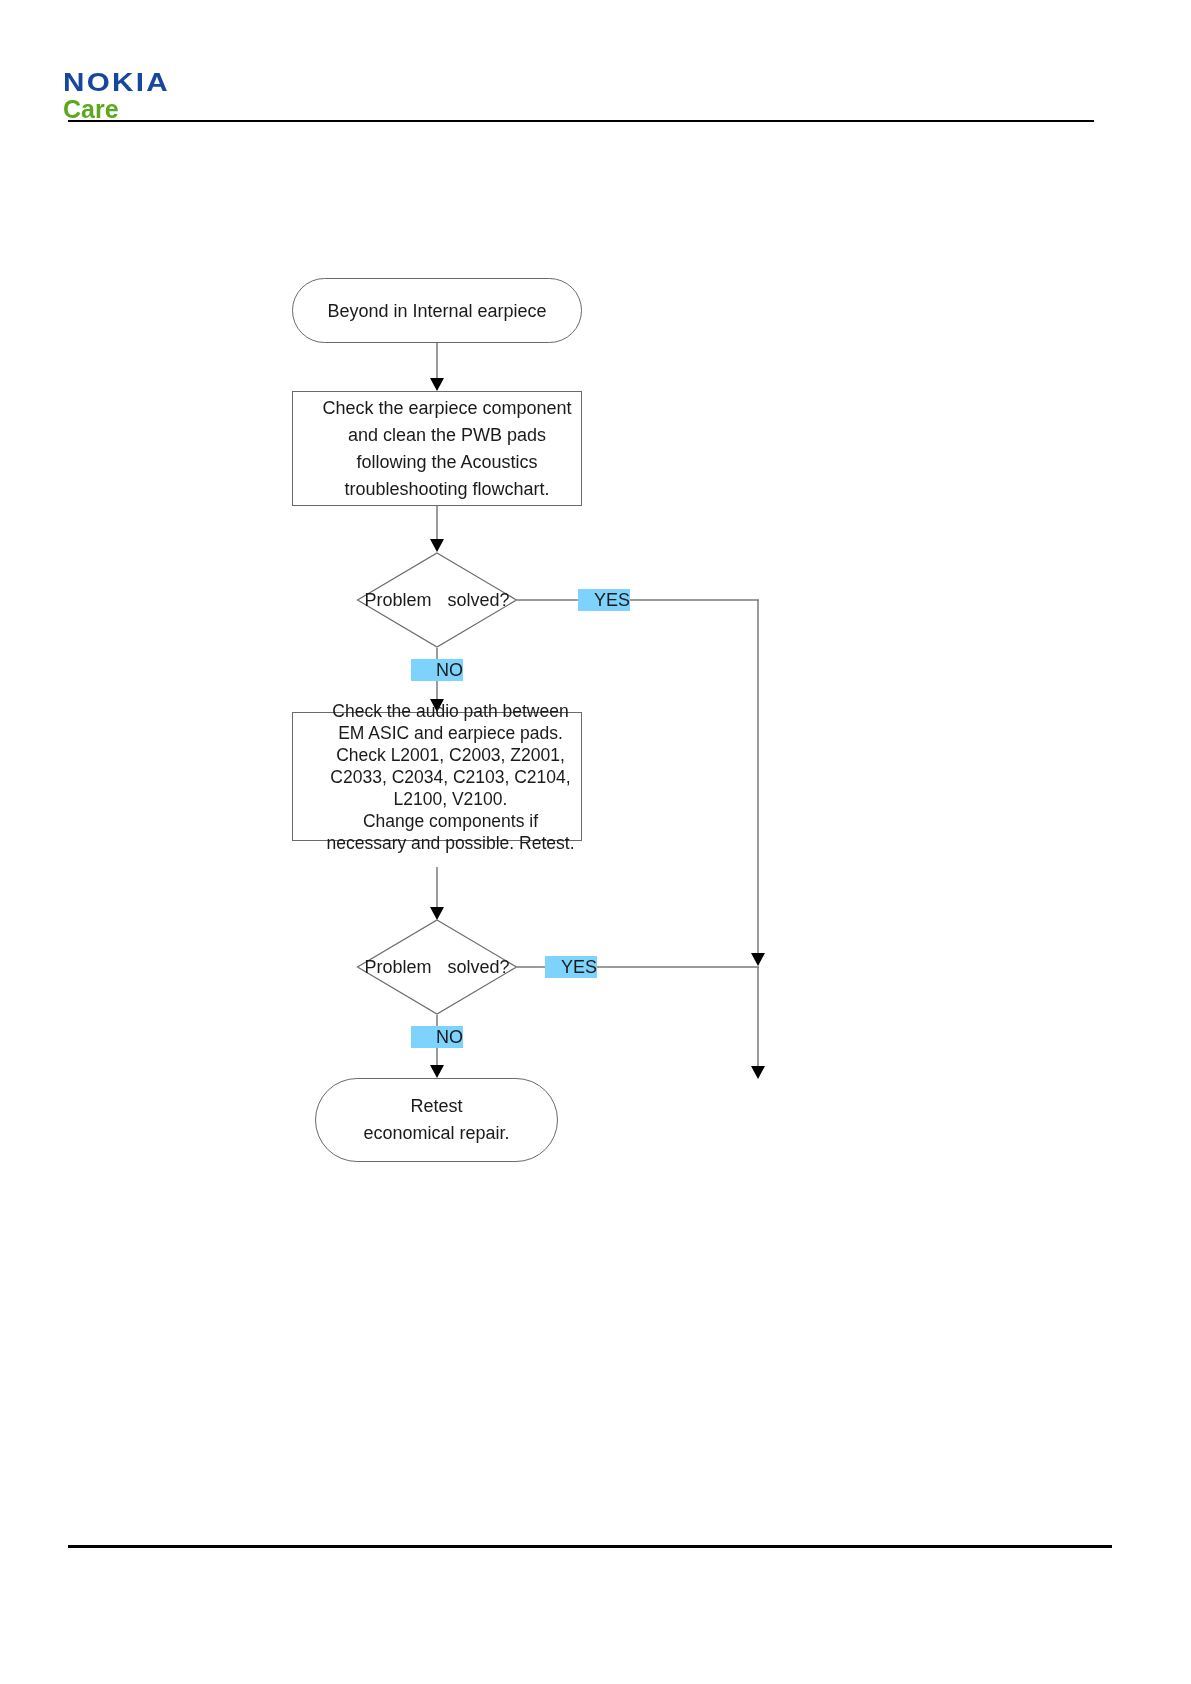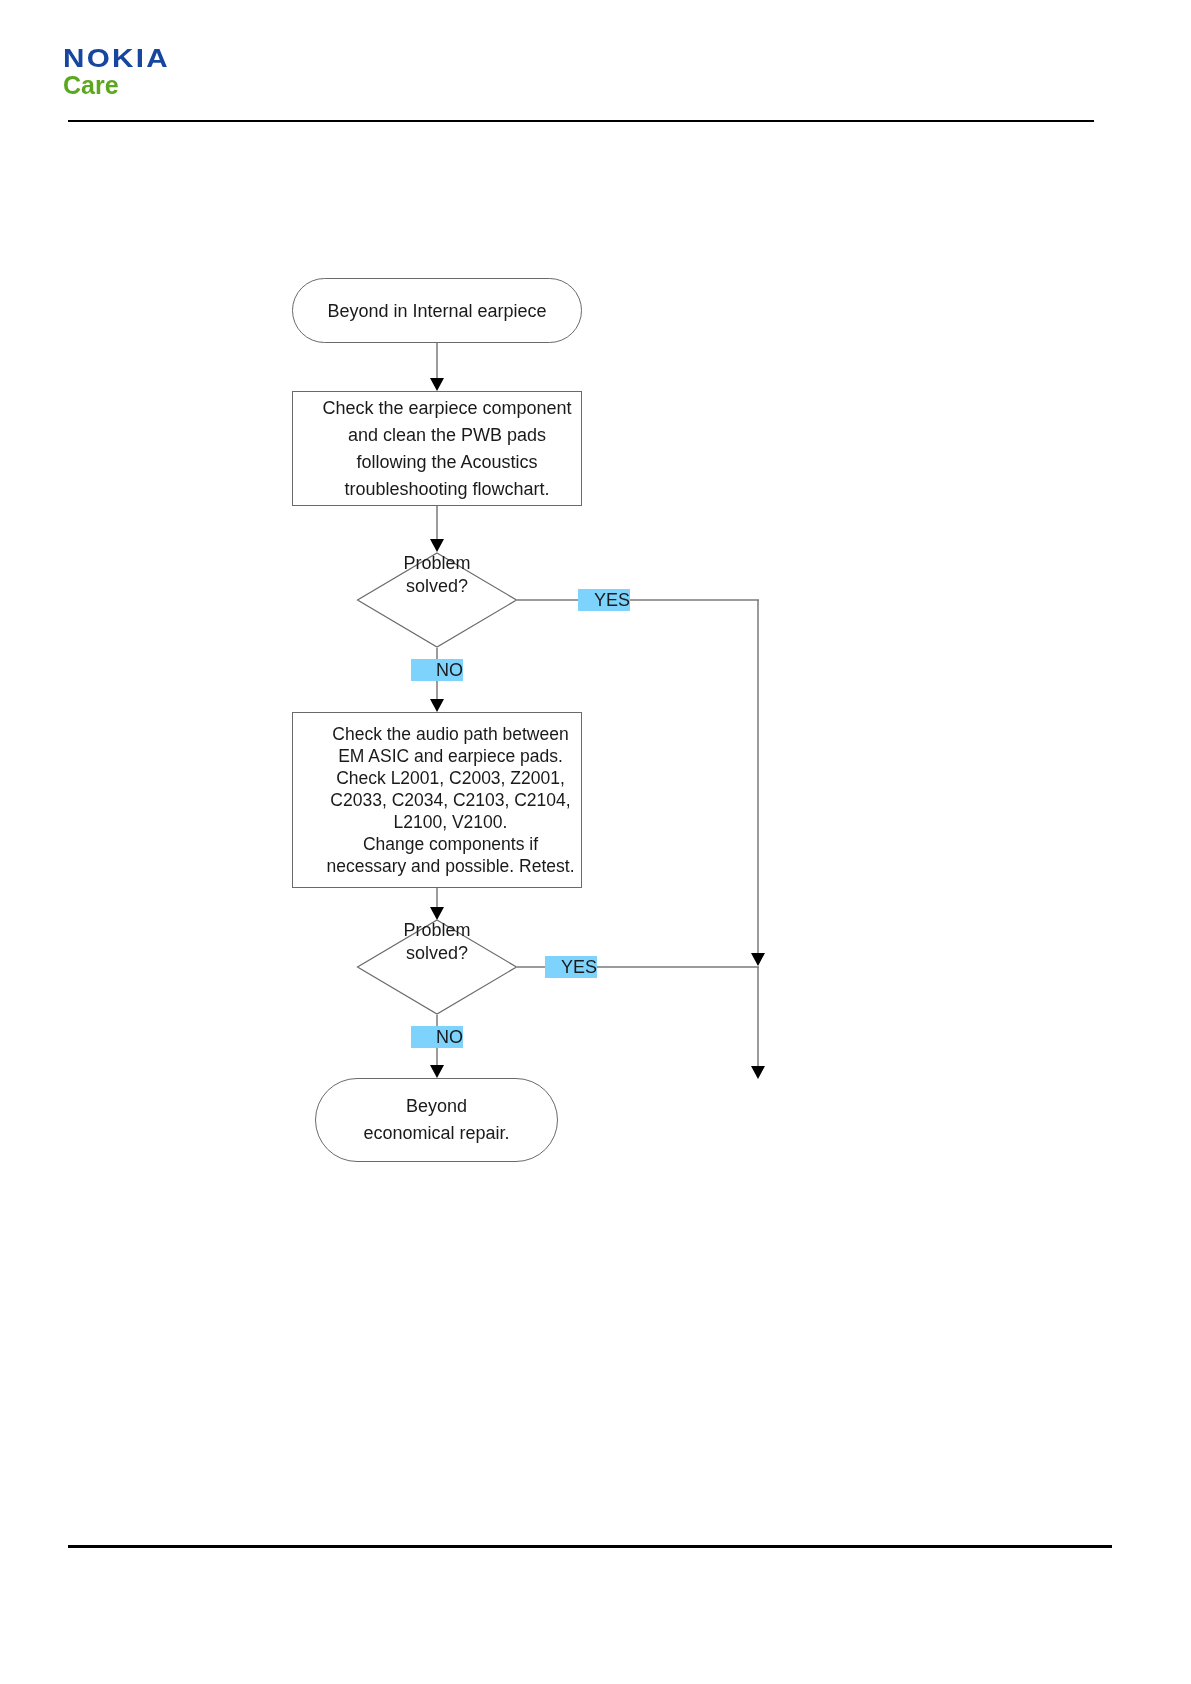--- a/index.html
+++ b/index.html
@@ -8,21 +8,21 @@
     --rule-black:#000000; --page-bg:#ffffff;
   }
   *{margin:0;padding:0;box-sizing:border-box;}
   html,body{background:#e8e8e8;}
   .page{
     position:relative; width:1191px; height:1684px; background:var(--page-bg);
     font-family:"Liberation Sans", sans-serif; color:var(--text-color);
     margin:0 auto; overflow:hidden;
   }
   
-  .logo{position:absolute; left:63px; top:44px;}
+  .logo{position:absolute; left:63px; top:68px;}
   .logo-nokia{
     color:var(--brand-blue); font-weight:700; font-size:26px; line-height:28px;
     letter-spacing:2px; transform:scaleX(1.14); transform-origin:left center;
   }
   .logo-care{
     color:var(--brand-green); font-weight:700; font-size:25px; line-height:27px;
     letter-spacing:0px;
   }
   .header-rule{position:absolute; left:68px; top:120px; width:1026px; height:2px; background:var(--rule-black);}
   .footer-rule{position:absolute; left:68px; top:1545px; width:1044px; height:3px; background:var(--rule-black);}
@@ -32,34 +32,34 @@
   .connectors polygon{fill:var(--arrow-black); stroke:none;}
   .node{
     position:absolute; z-index:2; display:flex; flex-direction:column;
     align-items:center; justify-content:center; text-align:center;
     font-size:18px; background:#fff;
   }
   .terminal{border:1px solid var(--border-gray);}
   .process{border:1px solid var(--border-gray);}
   .node-start{left:292px; top:278px; width:290px; height:65px; border-radius:33px; line-height:24px;}
   .node-process1{left:292px; top:391px; width:290px; height:115px; line-height:27px;padding-left:20px;}
-  .node-process2{left:292px; top:712px; width:290px; height:176px; line-height:22px; font-size:17.5px;padding-left:27px;}
+  .node-process2{left:292px; top:712px; width:290px; height:129px; line-height:22px; font-size:17.5px;padding-left:27px;}
   .node-end-no{left:315px; top:1078px; width:243px; height:84px; border-radius:42px; line-height:27px;}
   .node-end-yes{left:645px; top:1079px; width:227px; height:61px; border-radius:31px; line-height:24px;}
   .decision{
     position:absolute; z-index:2; width:162px; height:96px; background:transparent; border:none;
   }
   .decision-1{left:356px; top:552px;}
   .decision-2{left:356px; top:919px;}
   .decision svg{position:absolute; left:0; top:0; width:100%; height:100%;}
   .decision svg polygon{fill:#fff; stroke:var(--border-gray); stroke-width:1.2;}
   .decision .decision-text{
-    position:absolute; inset:0; display:flex; flex-direction:column;
-    align-items:center; text-align:center;
-    font-size:18px; line-height:23px; z-index:2;
+    position:absolute; inset:0; display:flex; 
+    align-items:center; justify-content:center; text-align:center;
+    font-size:18px; line-height:23px; z-index:2;gap:16px;
   }
   .branch-label{
     position:absolute; z-index:3; width:52px; height:22px; line-height:22px;
     text-align:right; font-size:18px; background:#7dd3fc; color:var(--text-color);
   }
   .label-yes1{left:578px; top:589px;}
   .label-no1{left:411px; top:659px;}
   .label-yes2{left:545px; top:956px;}
   .label-no2{left:411px; top:1026px;}
 </style>
@@ -142,21 +142,21 @@
     <svg viewBox="0 0 162 96">
       <polygon points="81,1 160.5,48 81,95 1.5,48"></polygon>
     </svg>
     <div class="decision-text">
       <div>Problem</div>
       <div>solved?</div>
     </div>
   </div>
 
   <div class="node terminal node-end-no">
-    <div>Beyond</div>
+    <div>Retest</div>
     <div>economical repair.</div>
   </div>
 
 
   <div class="branch-label label-yes1">YES</div>
   <div class="branch-label label-no1">NO</div>
   <div class="branch-label label-yes2">YES</div>
   <div class="branch-label label-no2">NO</div>
 
   <div class="footer-rule"></div>

